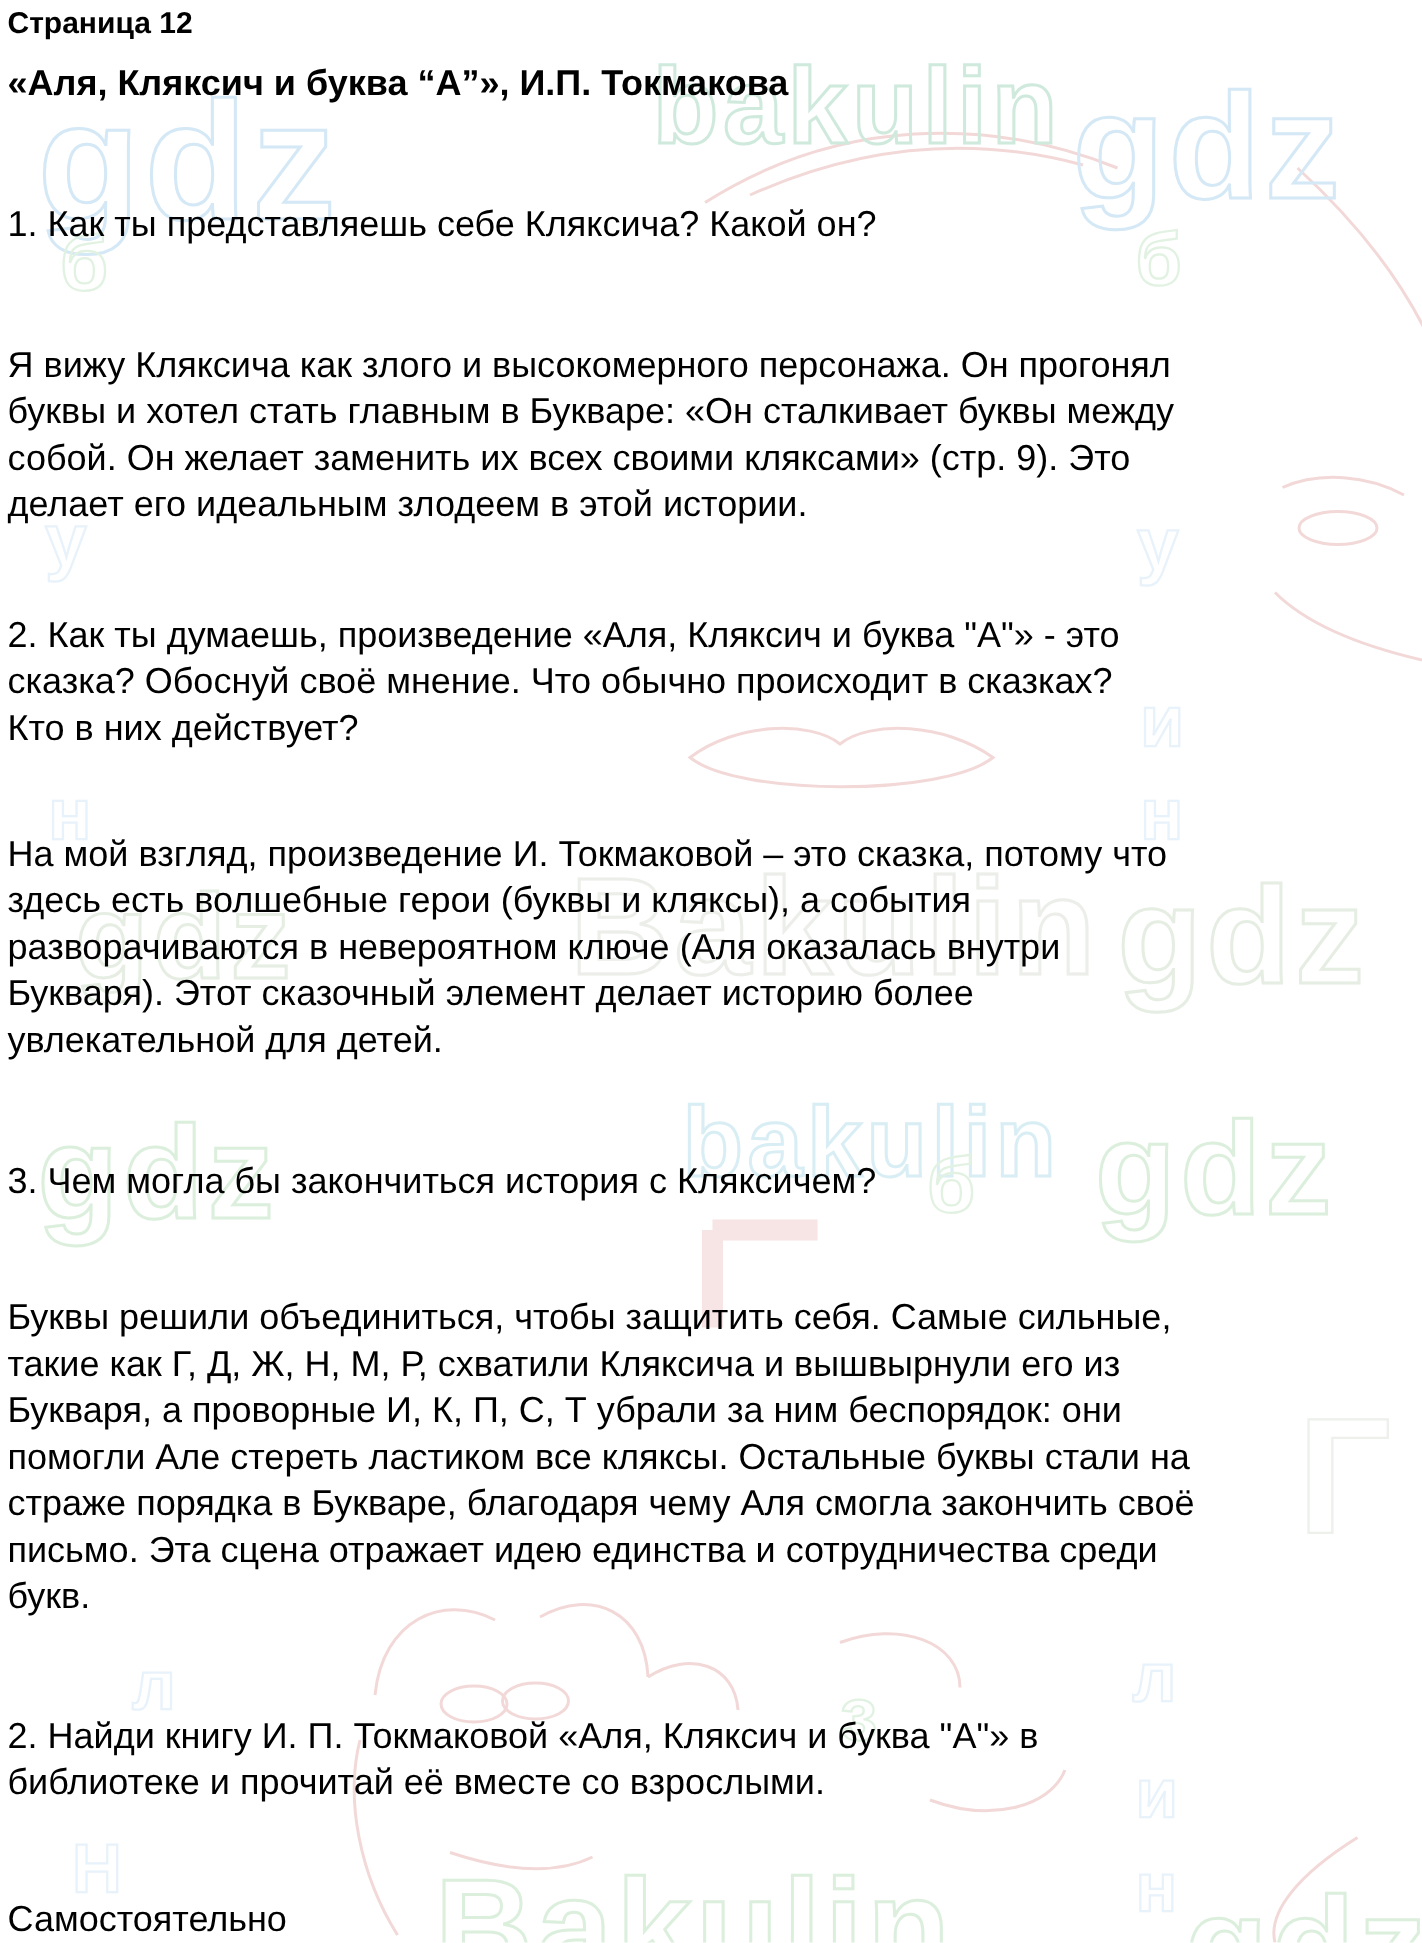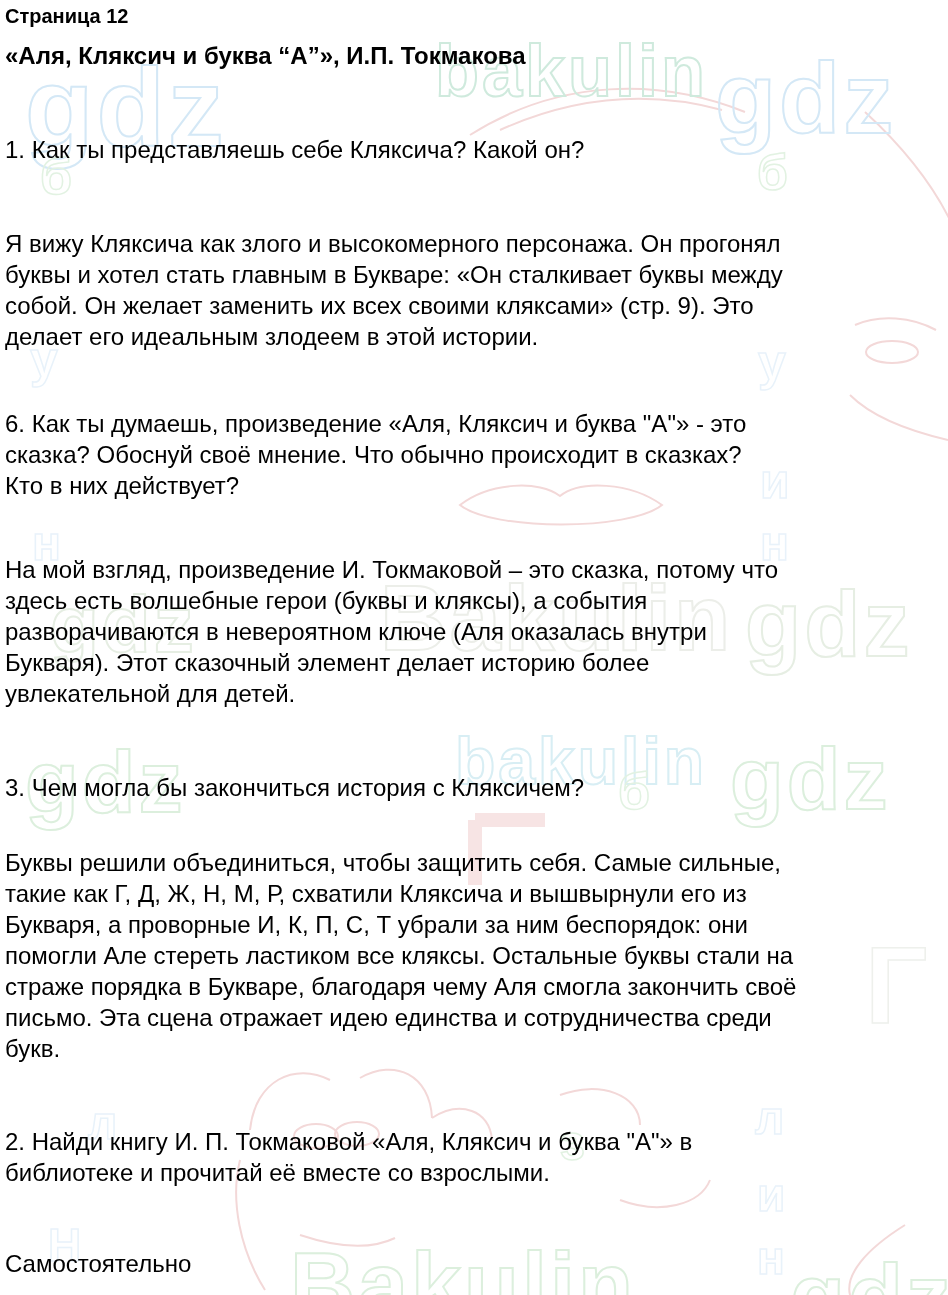--- a/index.html
+++ b/index.html
@@ -54,21 +54,21 @@
     font-weight:normal;
     line-height:31px;
     white-space:pre-line;
     margin:0;
   }
   #q1{margin-top:63px;}
   #a1{margin-top:63px;}
   #q2{margin-top:56px;}
   #a2{margin-top:53px;}
   #q3{margin-top:63px;}
-  #a3{margin-top:44px;}
+  #a3{margin-top:60px;}
   #q4{margin-top:62px;}
   #a4{margin-top:60px;}
 </style>
 </head>
 <body>
 
 <div class="wm-layer">
 
   <svg class="doodle" width="948" height="1295" viewBox="0 0 948 1295">
     <g fill="none" stroke="#f3d8d8" stroke-width="2">
@@ -141,21 +141,21 @@
 
   <section>
     <h2 class="question" id="q1">1. Как ты представляешь себе Кляксича? Какой он?</h2>
     <p class="answer" id="a1">Я вижу Кляксича как злого и высокомерного персонажа. Он прогонял
 буквы и хотел стать главным в Букваре: «Он сталкивает буквы между
 собой. Он желает заменить их всех своими кляксами» (стр. 9). Это
 делает его идеальным злодеем в этой истории.</p>
   </section>
 
   <section>
-    <h2 class="question" id="q2">6. Как ты думаешь, произведение «Аля, Кляксич и буква "А"» - это
+    <h2 class="question" id="q2">2. Как ты думаешь, произведение «Аля, Кляксич и буква "А"» - это
 сказка? Обоснуй своё мнение. Что обычно происходит в сказках?
 Кто в них действует?</h2>
     <p class="answer" id="a2">На мой взгляд, произведение И. Токмаковой – это сказка, потому что
 здесь есть волшебные герои (буквы и кляксы), а события
 разворачиваются в невероятном ключе (Аля оказалась внутри
 Букваря). Этот сказочный элемент делает историю более
 увлекательной для детей.</p>
   </section>
 
   <section>

